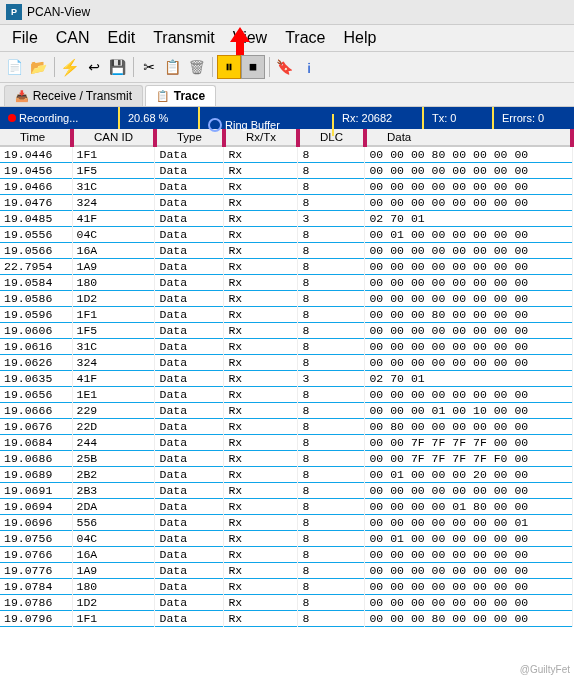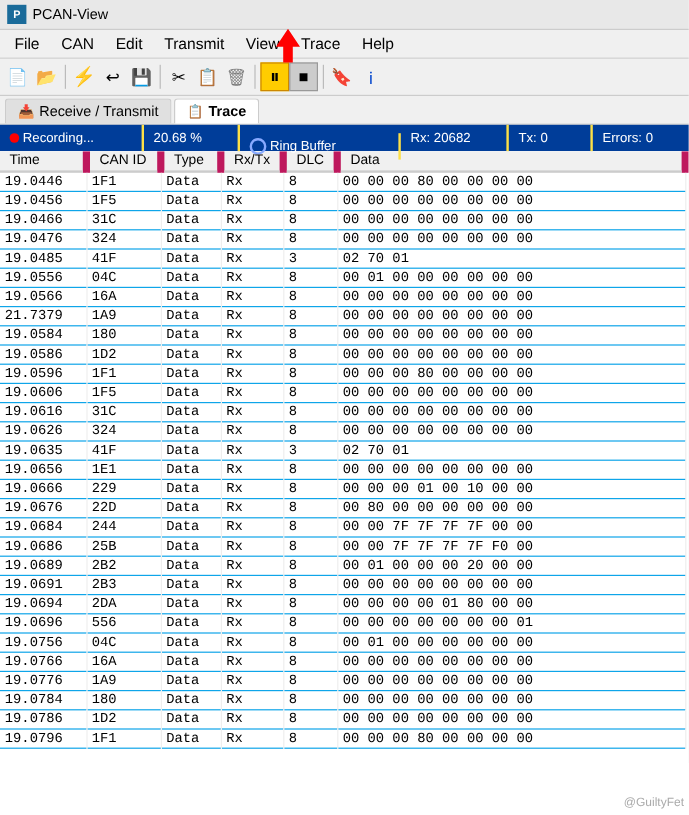--- a/index.html
+++ b/index.html
@@ -36,21 +36,21 @@
       background: #f0f0f0;
       border-bottom: 1px solid #ccc;
       display: flex;
       align-items: center;
       padding: 2px 4px;
       gap: 2px;
     }
     .menu-item {
       padding: 2px 8px;
       cursor: pointer;
-      font-size: 13px;
+      font-size: 16px;
     }
     
     .toolbar {
       background: #f0f0f0;
       border-bottom: 1px solid #ccc;
       padding: 3px 4px;
       display: flex;
       align-items: center;
       gap: 2px;
     }
@@ -125,24 +125,24 @@
       border-collapse: collapse;
       font-size: 11.5px;
       font-family: 'Courier New', monospace;
     }
     thead tr {
       background: #f0f0f0;
       border-bottom: 2px solid #ccc;
     }
     thead th {
       text-align: left;
-      padding: 2px 8px;
+      padding: 2px 20px;
       font-weight: normal;
       font-family: 'Segoe UI', sans-serif;
-      border-right: 6px solid #be185d;
+      border-right: 4px solid #be185d;
       white-space: nowrap;
     }
     tbody tr {
       border-bottom: 1px solid #0ea5e9;
     }
     tbody td {
       padding: 1px 4px;
       border-right: 1px solid #eee;
       white-space: nowrap;
     }
@@ -314,21 +314,21 @@
         </tr>
         <tr>
           <td>19.0566</td>
           <td>16A</td>
           <td>Data</td>
           <td>Rx</td>
           <td>8</td>
           <td>00 00 00 00 00 00 00 00</td>
         </tr>
         <tr>
-          <td>21.7379</td>
+          <td>22.7954</td>
           <td>1A9</td>
           <td>Data</td>
           <td>Rx</td>
           <td>8</td>
           <td>00 00 00 00 00 00 00 00</td>
         </tr>
         <tr>
           <td>19.0584</td>
           <td>180</td>
           <td>Data</td>

